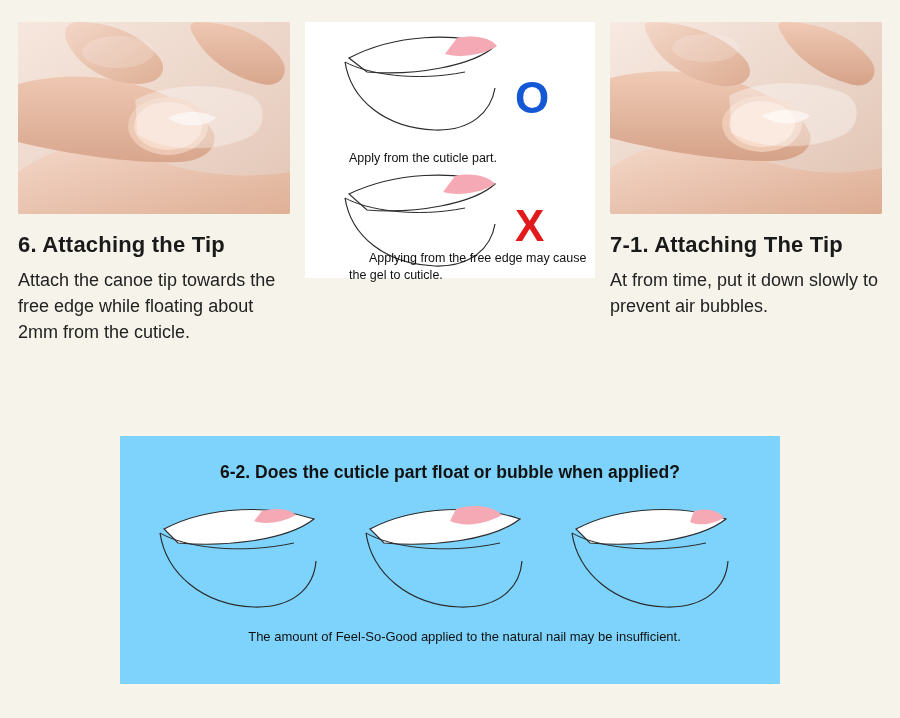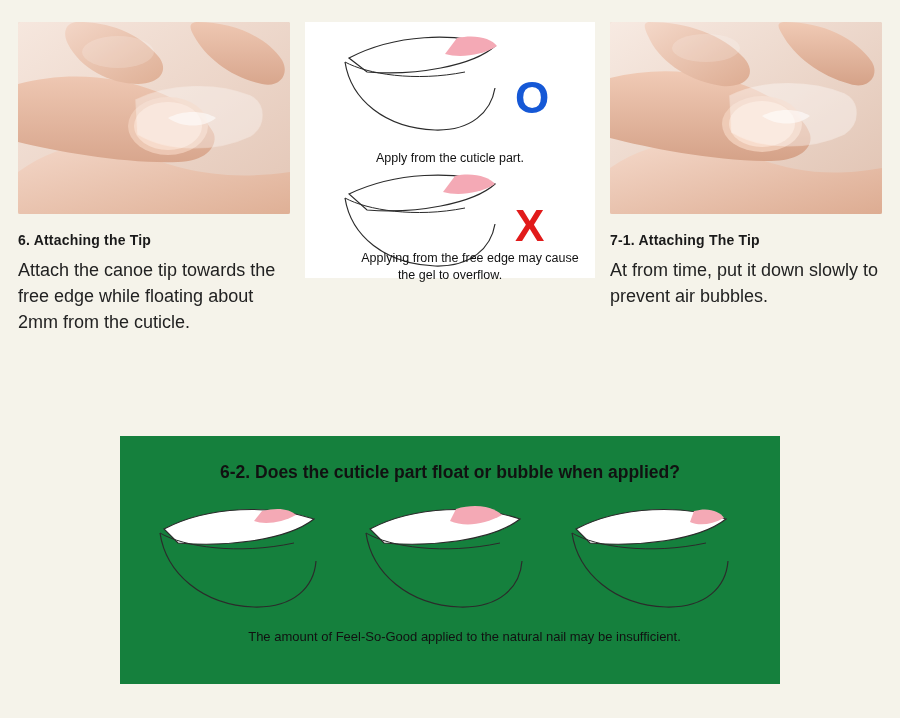--- a/index.html
+++ b/index.html
@@ -43,21 +43,21 @@
   .photo {
     width: 272px;
     height: 192px;
     border-radius: 2px;
     overflow: hidden;
     position: relative;
     background: #e7cfc2;
   }
 
   .step-title {
-    font-size: 14px;
+    font-size: 22px;
     font-weight: bold;
     color: #1a1a1a;
     margin-top: 18px;
     letter-spacing: 0.2px;
   }
   .step-body {
     font-size: 18px;
     color: #222;
     line-height: 1.45;
     margin-top: 9px;
@@ -66,24 +66,24 @@
   
   .diagram-card {
     width: 290px;
     height: 256px;
     background: #ffffff;
     position: relative;
   }
   .diagram-caption {
     position: absolute;
     width: 100%;
-    text-align: center;
     font-size: 12.5px;
     color: #111;
     line-height: 1.35;
+    padding-left: 44px;
   }
   .mark-o {
     position: absolute;
     font-size: 44px;
     font-weight: bold;
     color: #1558d6;
     font-family: "Liberation Sans", sans-serif;
     line-height: 1;
   }
   .mark-x {
@@ -95,21 +95,21 @@
     line-height: 1;
   }
 
   
   .bottom-card {
     position: absolute;
     left: 120px;
     top: 436px;
     width: 660px;
     height: 248px;
-    background: #15803d;
+    background: #7dd3fc;
   }
   .bottom-title {
     text-align: center;
     font-size: 17.5px;
     font-weight: bold;
     color: #111;
     padding-top: 26px;
   }
   .bottom-figs {
     display: flex;
@@ -190,21 +190,21 @@
         <div class="diagram-caption" style="top:128px;left:0;">Apply from the cuticle part.</div>
 
         <svg viewBox="0 0 290 110" width="290" height="110" style="position:absolute;top:150px;left:0;">
           <path d="M44,22 C90,0 150,-2 190,12 C168,32 110,42 62,38 Z" fill="#ffffff" stroke="#2b2b2b" stroke-width="1.2"></path>
           <path d="M150,4 C168,0 184,5 190,12 C174,22 152,24 138,20 Z" fill="#f4a9b5"></path>
           <path d="M40,26 C46,64 80,92 130,94 C166,95 186,76 190,52" fill="none" stroke="#2b2b2b" stroke-width="1.2"></path>
           <path d="M40,26 C62,38 110,46 160,36" fill="none" stroke="#2b2b2b" stroke-width="1"></path>
         </svg>
         <div class="mark-x" style="top:182px;left:210px;">X</div>
         <div class="diagram-caption" style="top:228px;left:4px;margin-left:16px;">Applying from the free edge may cause</div>
-        <div class="diagram-caption" style="top:245px;left:0;">the gel to overflow.</div>
+        <div class="diagram-caption" style="top:245px;left:0;">the gel to cuticle.</div>
       </div>
     </div>
 
     <div class="col">
       <div class="photo">
         <svg viewBox="0 0 272 192" width="272" height="192">
           <defs>
             <linearGradient id="sk3" x1="0" y1="0" x2="1" y2="1">
               <stop offset="0%" stop-color="#f4d8c9"></stop>
               <stop offset="100%" stop-color="#ddac92"></stop>

